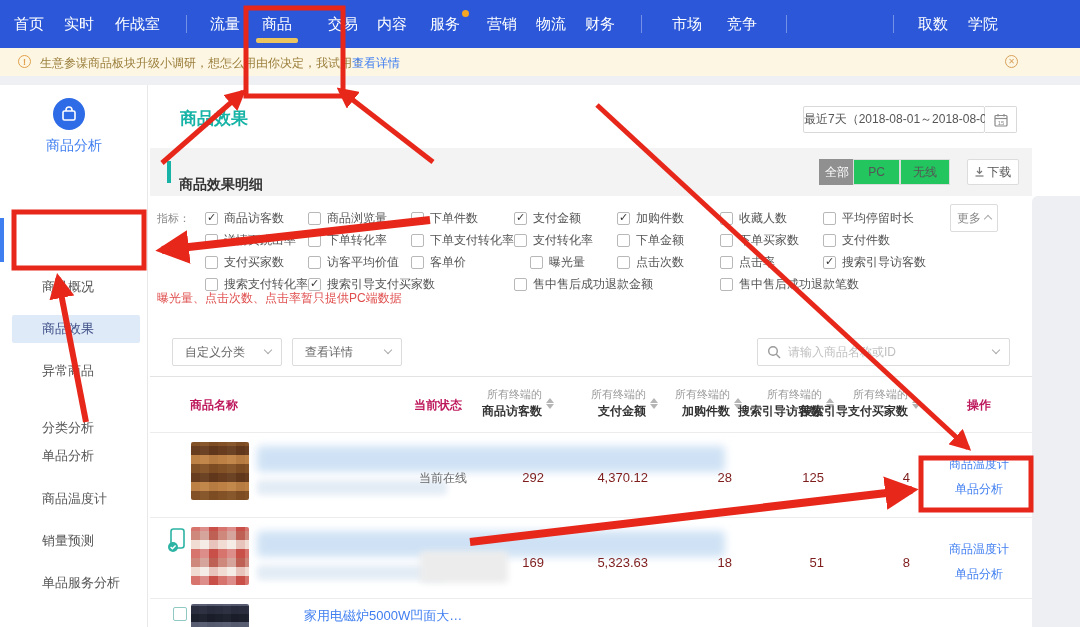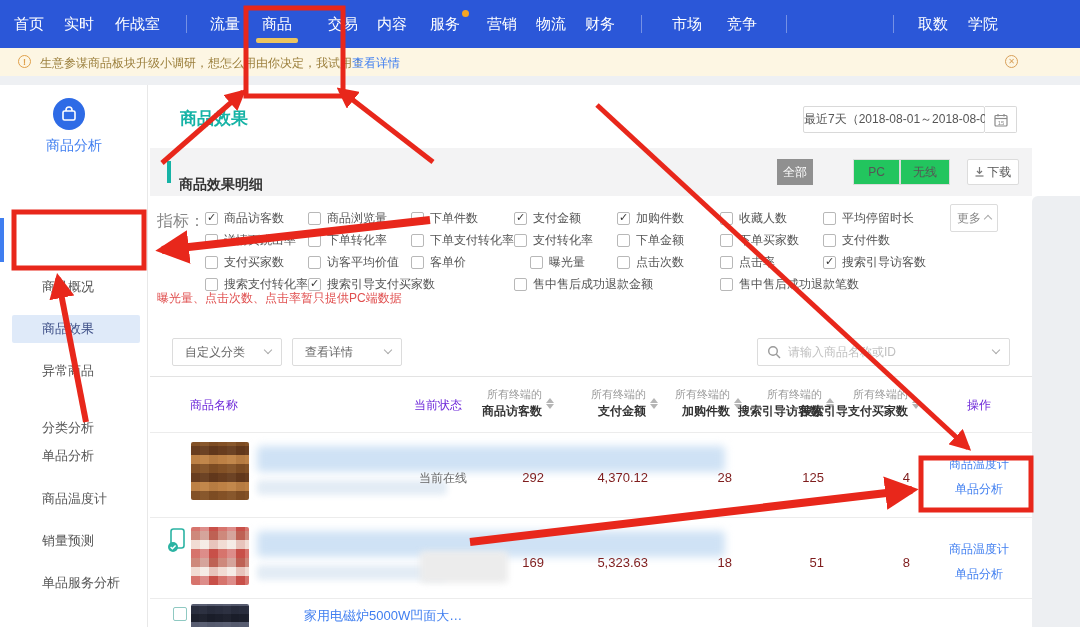--- a/index.html
+++ b/index.html
@@ -38,41 +38,41 @@
   .calbtn { position:absolute; left:836px; top:21px; width:32px; height:27px; border:1px solid #d9d9d9; border-left:none; border-radius:0 2px 2px 0; background:#fff; cursor:pointer; display:flex; align-items:center; justify-content:center; }
 
   .band { position:absolute; left:1px; top:63px; width:882px; height:48px; background:#f3f3f4; }
   .band-accent { position:absolute; left:17px; top:13px; width:4px; height:22px; background:#16b3a6; }
   .band-title { position:absolute; left:29px; top:16px; font-size:14px; font-weight:bold; color:#333;margin-top:12px; }
   .seg { position:absolute; top:11px; height:26px; line-height:24px; font-size:12px; text-align:center; background:#22c55e; border:1px solid #dcdcdc; color:#555; cursor:pointer; }
   .seg.active { background:#909090; border-color:#909090; color:#fff; }
   .dl-btn { position:absolute; left:817px; top:11px; width:52px; height:26px; line-height:24px; border:1px solid #dcdcdc; background:#fff; border-radius:2px; font-size:12px; color:#555; text-align:center; cursor:pointer; }
 
   
-  .metrics-label { position:absolute; left:8px; top:126px; font-size:16px; color:#888; }
+  .metrics-label { position:absolute; left:8px; top:126px; font-size:11px; color:#888; }
   .chk-item { position:absolute; height:16px; font-size:12px; color:#555; white-space:nowrap; cursor:pointer; display:flex; align-items:center; }
   .chk-box { width:13px; height:13px; border:1px solid #b8b8b8; border-radius:2px; background:#fff; margin-right:6px; position:relative; flex:none; }
   .chk-box.checked::after { content:"✓"; position:absolute; left:1px; top:-2px; font-size:11px; color:#333; font-weight:bold; }
   .more-btn { position:absolute; left:801px; top:119px; width:48px; height:28px; border:1px solid #dcdcdc; border-radius:2px; background:#fff; font-size:12px; color:#888; text-align:center; line-height:26px; cursor:pointer; }
   .chev { display:inline-block; width:6px; height:6px; border-right:1px solid #aaa; border-bottom:1px solid #aaa; transform:rotate(-135deg); margin-left:4px; vertical-align:middle; }
   .chev.down { transform:rotate(45deg); margin-top:-3px; }
   .metrics-note { position:absolute; left:8px; top:205px; font-size:12px; color:#e04f4f; }
 
   
   .dropdown { position:absolute; top:253px; height:28px; border:1px solid #dcdcdc; border-radius:2px; background:#fff; font-size:12px; color:#666; line-height:26px; padding-left:12px; cursor:pointer; }
   .dropdown .chev { position:absolute; right:10px; top:11px; }
   .searchbox { position:absolute; left:608px; top:253px; width:253px; height:28px; border:1px solid #dcdcdc; border-radius:2px; background:#fff; }
   .searchbox input { position:absolute; left:30px; top:1px; width:195px; height:24px; border:none; outline:none; font-size:12px; color:#555; font-family:inherit; }
   .searchbox input::placeholder { color:#c0c0c0; }
   .searchbox .chev { position:absolute; right:10px; top:11px; }
   .search-icon { position:absolute; left:9px; top:6px; }
 
   
   .thead { position:absolute; left:1px; top:291px; width:882px; height:57px; border-top:1px solid #e3e3e3; border-bottom:1px solid #ececec; }
-  .th-plain { position:absolute; top:0; height:57px; line-height:57px; font-size:12px; color:#6d28d9; font-weight:normal; white-space:nowrap; }
+  .th-plain { position:absolute; top:0; height:57px; line-height:57px; font-size:12px; color:#be185d; font-weight:bold; white-space:nowrap; }
   .th-metric { position:absolute; top:9px; width:150px; text-align:right; padding-right:12px; white-space:nowrap; }
   .th-prefix { font-size:11px; color:#9a9a9a; line-height:16px; }
   .th-title { font-size:12px; color:#333; font-weight:bold; line-height:18px; }
   .sorter { position:absolute; right:0; top:12px; display:flex; flex-direction:column; gap:1px; cursor:pointer; }
   .sorter i { display:block; width:0; height:0; border-left:4px solid transparent; border-right:4px solid transparent; }
   .sorter .up { border-bottom:5px solid #b5b5b5; }
   .sorter .dn { border-top:5px solid #b5b5b5; }
 
   .trow { position:absolute; left:1px; width:882px; }
   .row-divider { position:absolute; left:1px; width:882px; height:1px; background:#ececec; }
@@ -167,21 +167,21 @@
         <line x1="4" y1="1" x2="4" y2="3.5" stroke="#8a8a8a" stroke-width="1.2"></line>
         <line x1="10" y1="1" x2="10" y2="3.5" stroke="#8a8a8a" stroke-width="1.2"></line>
         <text x="7" y="11.5" font-size="6" fill="#8a8a8a" text-anchor="middle" font-family="Liberation Sans, sans-serif">15</text>
       </svg>
     </div>
 
     <div class="band">
       <div class="band-accent"></div>
       <div class="band-title">商品效果明细</div>
       <div id="device-tabs">
-          <div class="seg active" style="left: 627px; width: 36px;">全部</div>
+          <div class="seg active" style="left: 669px; width: 36px;">全部</div>
           <div class="seg" style="left: 703px; width: 47px;">PC</div>
           <div class="seg" style="left: 750px; width: 50px;">无线</div>
         </div>
       <div class="dl-btn">
         <svg width="9" height="10" viewBox="0 0 9 10" style="vertical-align:-1px">
           <path d="M4.5 0 V6 M2 4 L4.5 6.5 L7 4" fill="none" stroke="#777" stroke-width="1.2"></path>
           <line x1="0.5" y1="9" x2="8.5" y2="9" stroke="#777" stroke-width="1.2"></line>
         </svg>
         <span>下载</span>
       </div>

